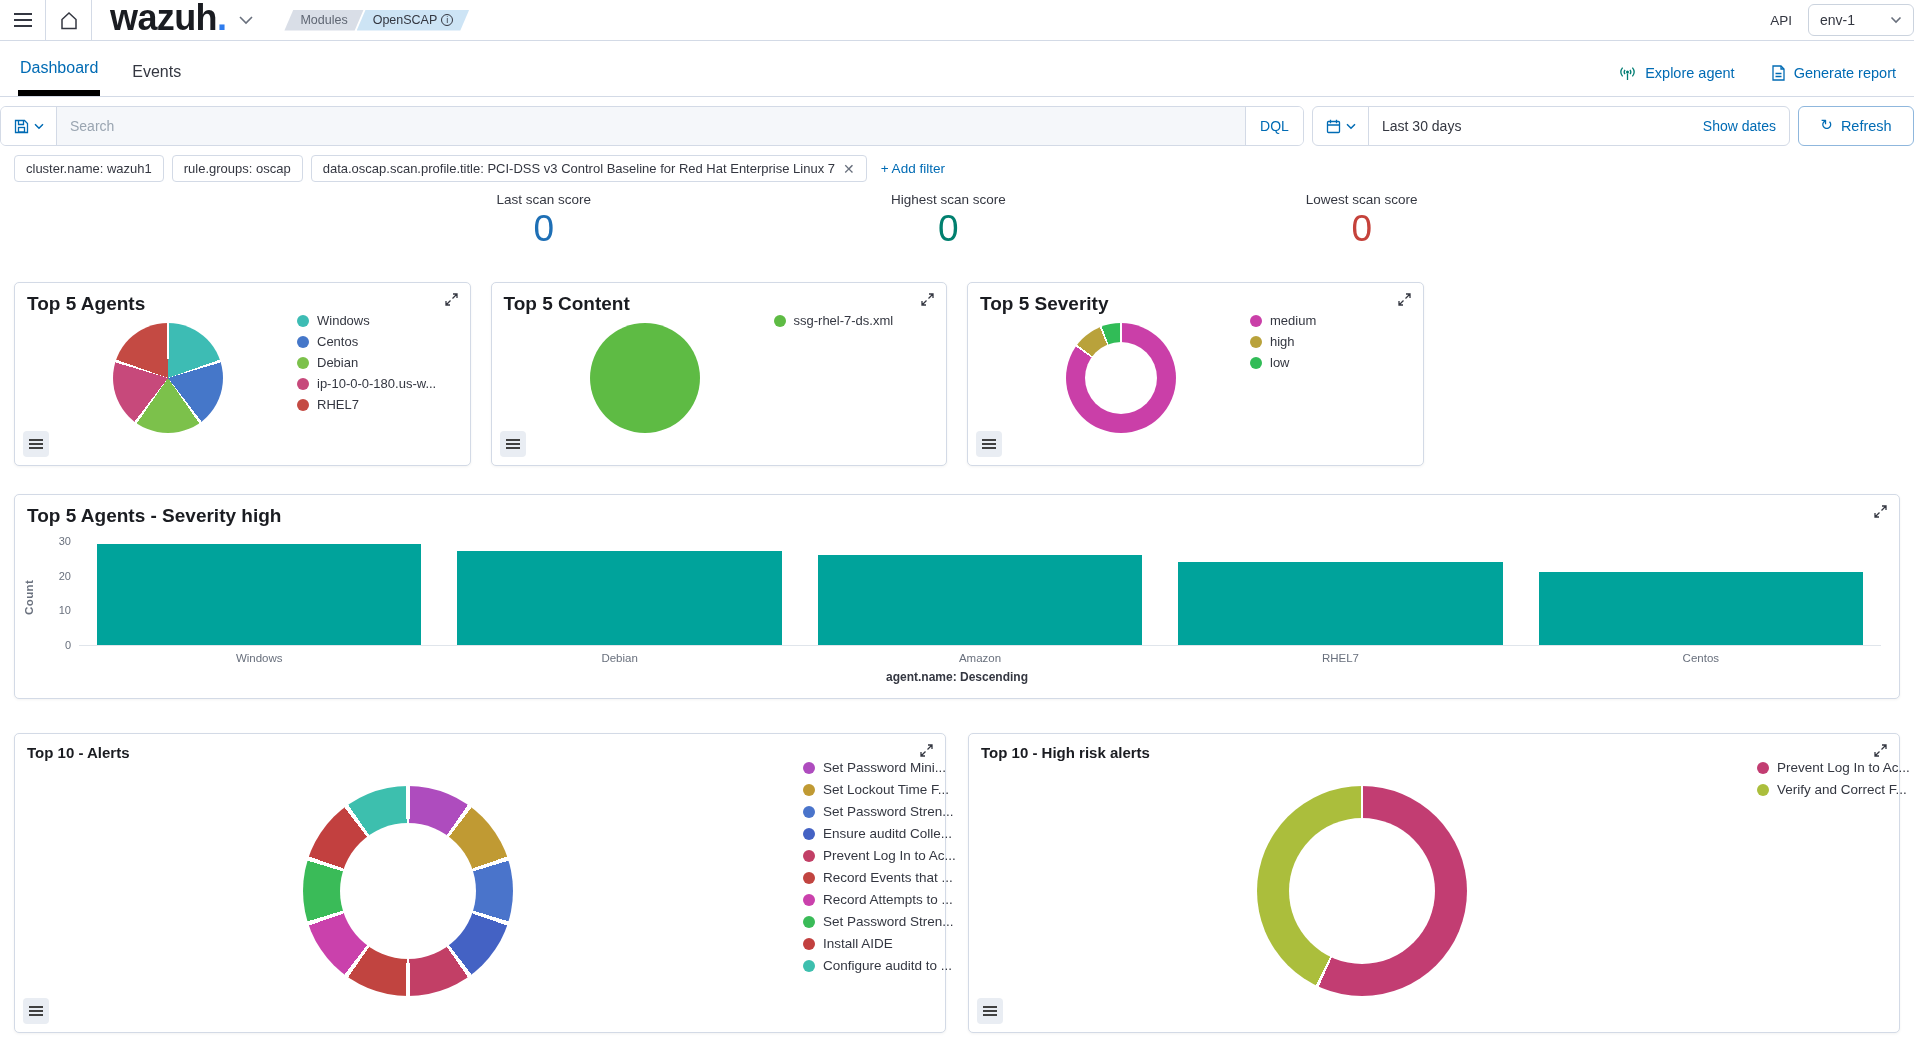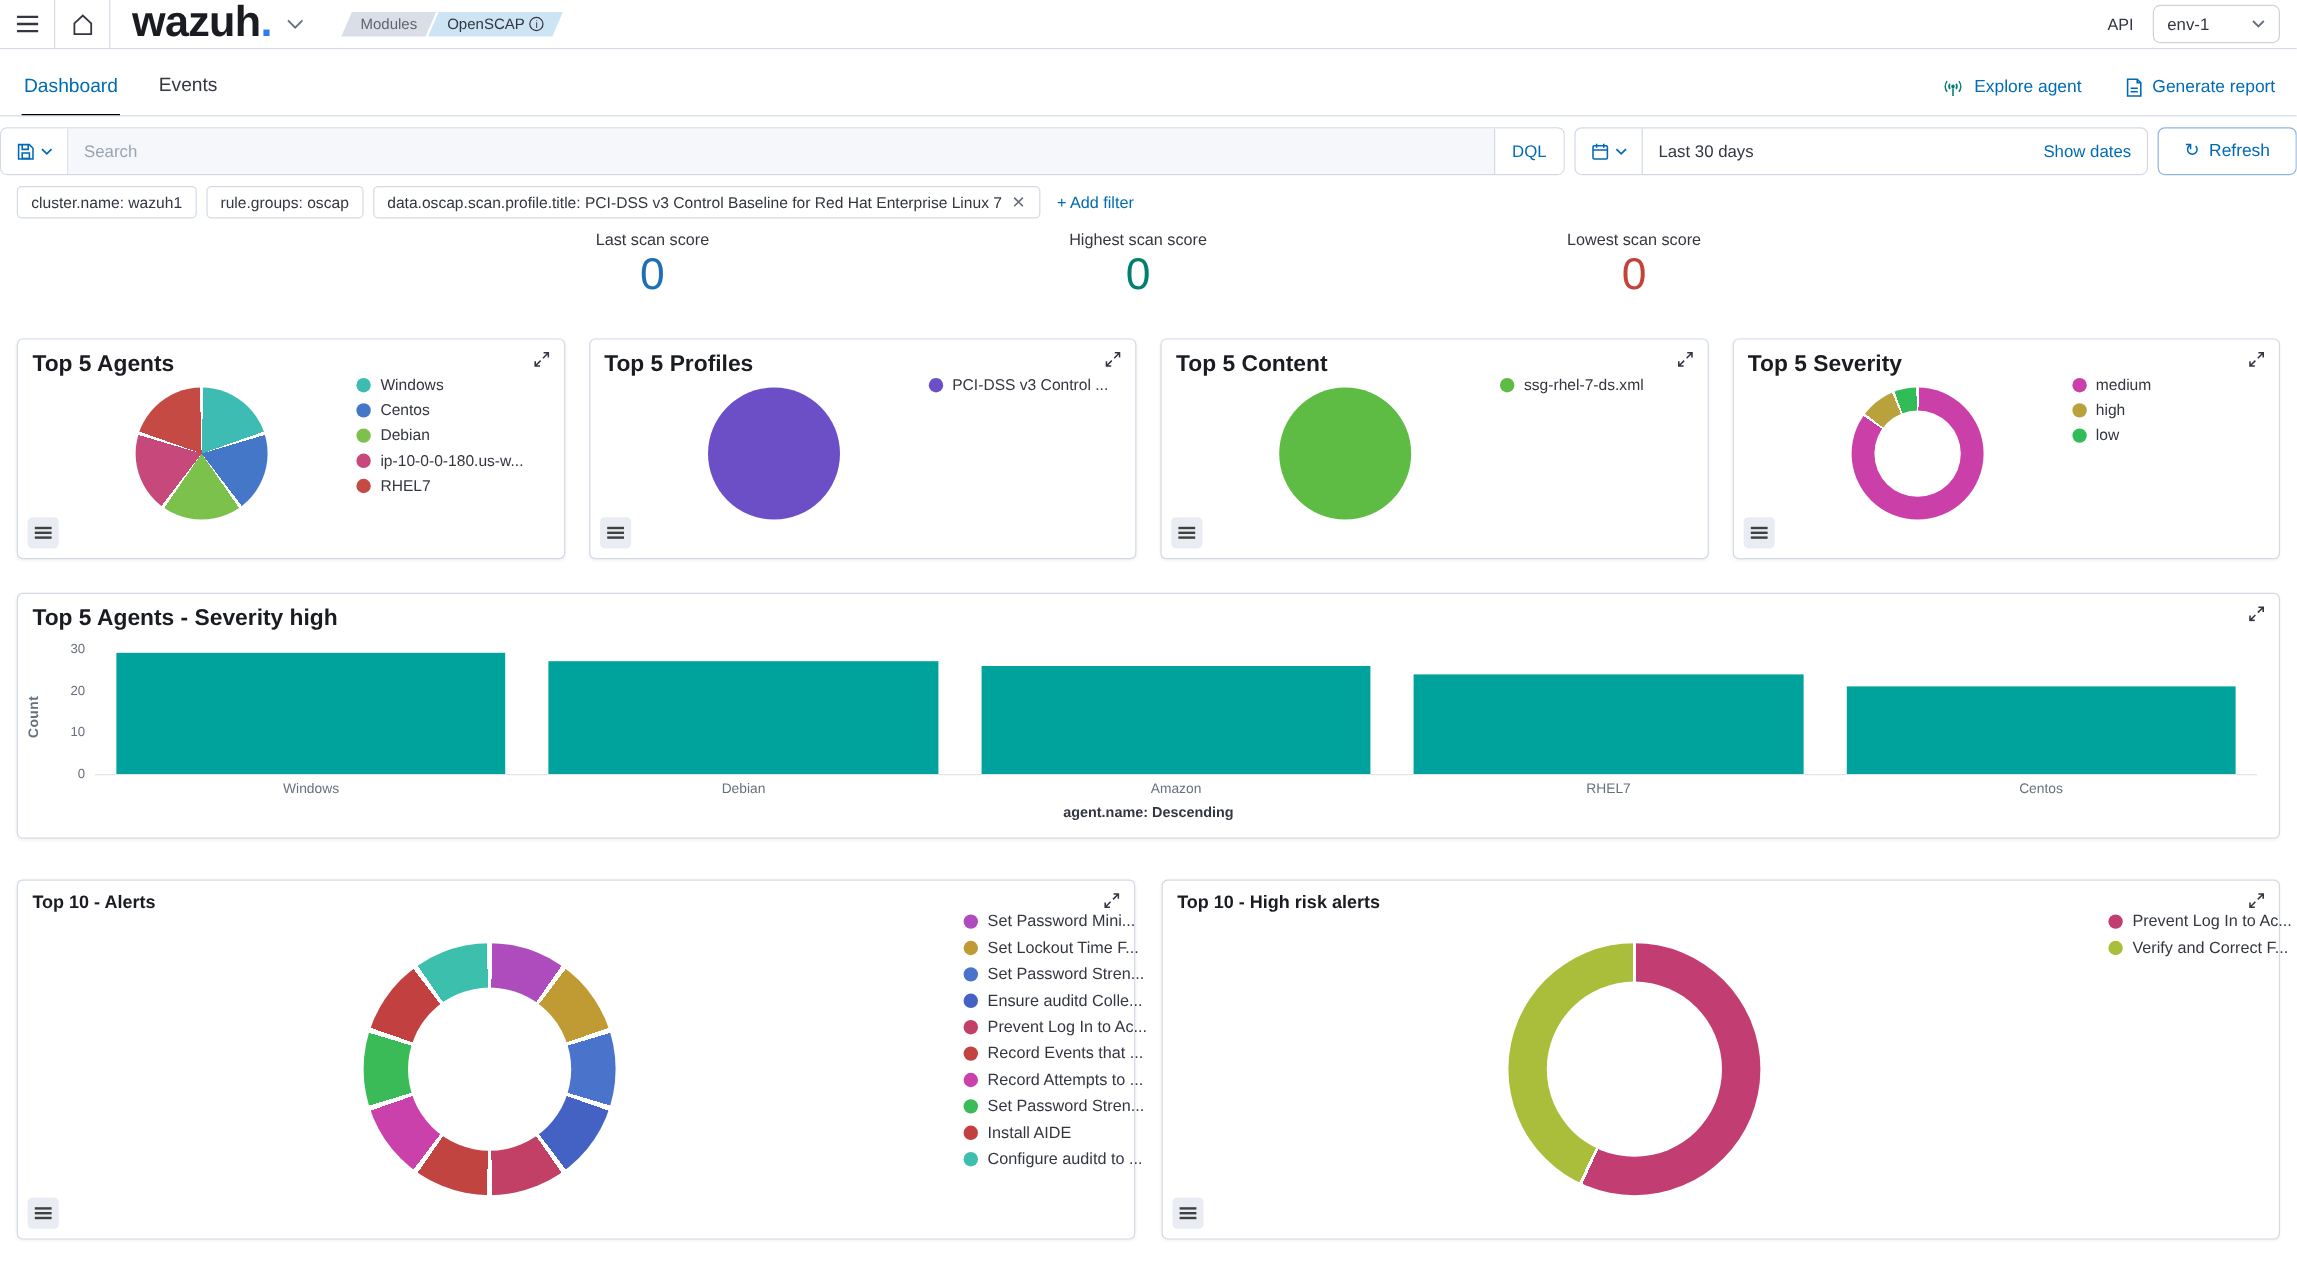--- a/index.html
+++ b/index.html
@@ -11,29 +11,29 @@
   .nav-sq{width:46px;height:40px;display:flex;align-items:center;justify-content:center;border-right:1px solid #D3DAE6}
   .logo{font-size:36px;font-weight:700;letter-spacing:-.6px;color:#1a1c21;margin:0 10px 4px 18px}
   .logo .dot{color:#2F7CEE}
   .chev-btn{margin:0 14px 0 2px;display:flex;align-items:center}
   .crumbs{display:flex;align-items:center;margin-left:16px}
   .crumb{height:21px;display:flex;align-items:center;gap:4px;font-size:12.5px;padding:0 16px}
   .crumb{clip-path:polygon(9px 0,100% 0,calc(100% - 9px) 100%,0 100%)}
   .crumb.modules{background:#D9DEE7;color:#5f6673}
   .crumb.module{background:#CDE4F5;color:#343741;margin-left:-7px}
   .info-i{width:12px;height:12px;border:1px solid #343741;border-radius:50%;font-size:9px;line-height:10px;text-align:center;display:inline-block}
-  .topnav-right{margin-left:auto;display:flex;align-items:center;gap:16px;padding-right:14px}
+  .topnav-right{margin-left:auto;display:flex;align-items:center;gap:16px;}
   .api-label{font-size:13.5px;color:#343741}
   .env-select{height:32px;min-width:106px;border:1px solid #CBD3DE;border-radius:6px;display:flex;align-items:center;justify-content:space-between;gap:10px;padding:0 11px;background:#fff;font-size:14px}
 
   
   .tabbar{height:56px;display:flex;align-items:flex-end;border-bottom:1px solid #D3DAE6;padding:0 18px}
   .tabs{display:flex;align-items:flex-end}
   .tab{font-size:16px;padding:0 2px 15px;margin-right:30px;color:#343741}
-  .tab.active{color:#006BB4;border-bottom:1px solid #000000;padding-bottom:13px}
+  .tab.active{color:#006BB4;border-bottom:6px solid #000000;padding-bottom:13px}
   .tab-actions{margin-left:auto;display:flex;align-items:center;gap:36px;padding-bottom:15px}
   .action{display:flex;align-items:center;gap:8px;color:#006BB4;font-size:14.5px}
 
   
   .search-row{display:flex;margin:9px 0 0;gap:8px;height:40px}
   .query-group{flex:1;display:flex;border:1px solid #D3DAE6;border-radius:6px;overflow:hidden;background:#fff}
   .save-seg{width:56px;border-right:1px solid #D3DAE6;display:flex;align-items:center;justify-content:center;gap:5px;background:#fff}
   .search-input{flex:1;border:none;background:#F5F7FA;padding:0 13px;font-size:14px;outline:none;color:#343741}
   .search-input::placeholder{color:#9AA5B1}
   .dql-seg{width:58px;border-left:1px solid #D3DAE6;display:flex;align-items:center;justify-content:center;color:#006BB4;font-size:14px;background:#fff}
@@ -282,38 +282,20 @@
         <div class="legend-item">
           <span class="legend-dot" style="background: rgb(196, 74, 67);"></span>
           <span class="legend-label">RHEL7</span>
         </div>
       </div>
     <button class="legend-toggle">
         <span class="list-glyph"></span>
       </button>
   </div>
 
-  <div class="card small">
-    <div class="card-title">Top 5 Profiles</div>
-    <button class="expand-btn">
-      <svg width="13" height="13" viewBox="0 0 13 13" fill="none" stroke="#343741" stroke-width="1.3">
-          <path d="M8 1h4v4M12 1 7.5 5.5M5 12H1V8M1 12l4.5-4.5"></path>
-        </svg>
-    </button>
-    <div class="pie d110" style="background: conic-gradient(rgb(255, 255, 255) 0deg, rgb(255, 255, 255) 0deg, rgb(108, 79, 199) 0deg, rgb(108, 79, 199) 360deg, rgb(255, 255, 255) 360deg, rgb(255, 255, 255) 360deg);"></div>
-    <div class="legend r1">
-        <div class="legend-item">
-          <span class="legend-dot" style="background: rgb(108, 79, 199);"></span>
-          <span class="legend-label">PCI-DSS v3 Control ...</span>
-        </div>
-      </div>
-    <button class="legend-toggle">
-        <span class="list-glyph"></span>
-      </button>
-  </div>
 
   <div class="card small">
     <div class="card-title">Top 5 Content</div>
     <button class="expand-btn">
       <svg width="13" height="13" viewBox="0 0 13 13" fill="none" stroke="#343741" stroke-width="1.3">
           <path d="M8 1h4v4M12 1 7.5 5.5M5 12H1V8M1 12l4.5-4.5"></path>
         </svg>
     </button>
     <div class="pie d110" style="background: conic-gradient(rgb(255, 255, 255) 0deg, rgb(255, 255, 255) 0deg, rgb(94, 187, 68) 0deg, rgb(94, 187, 68) 360deg, rgb(255, 255, 255) 360deg, rgb(255, 255, 255) 360deg);"></div>
     <div class="legend r1">

